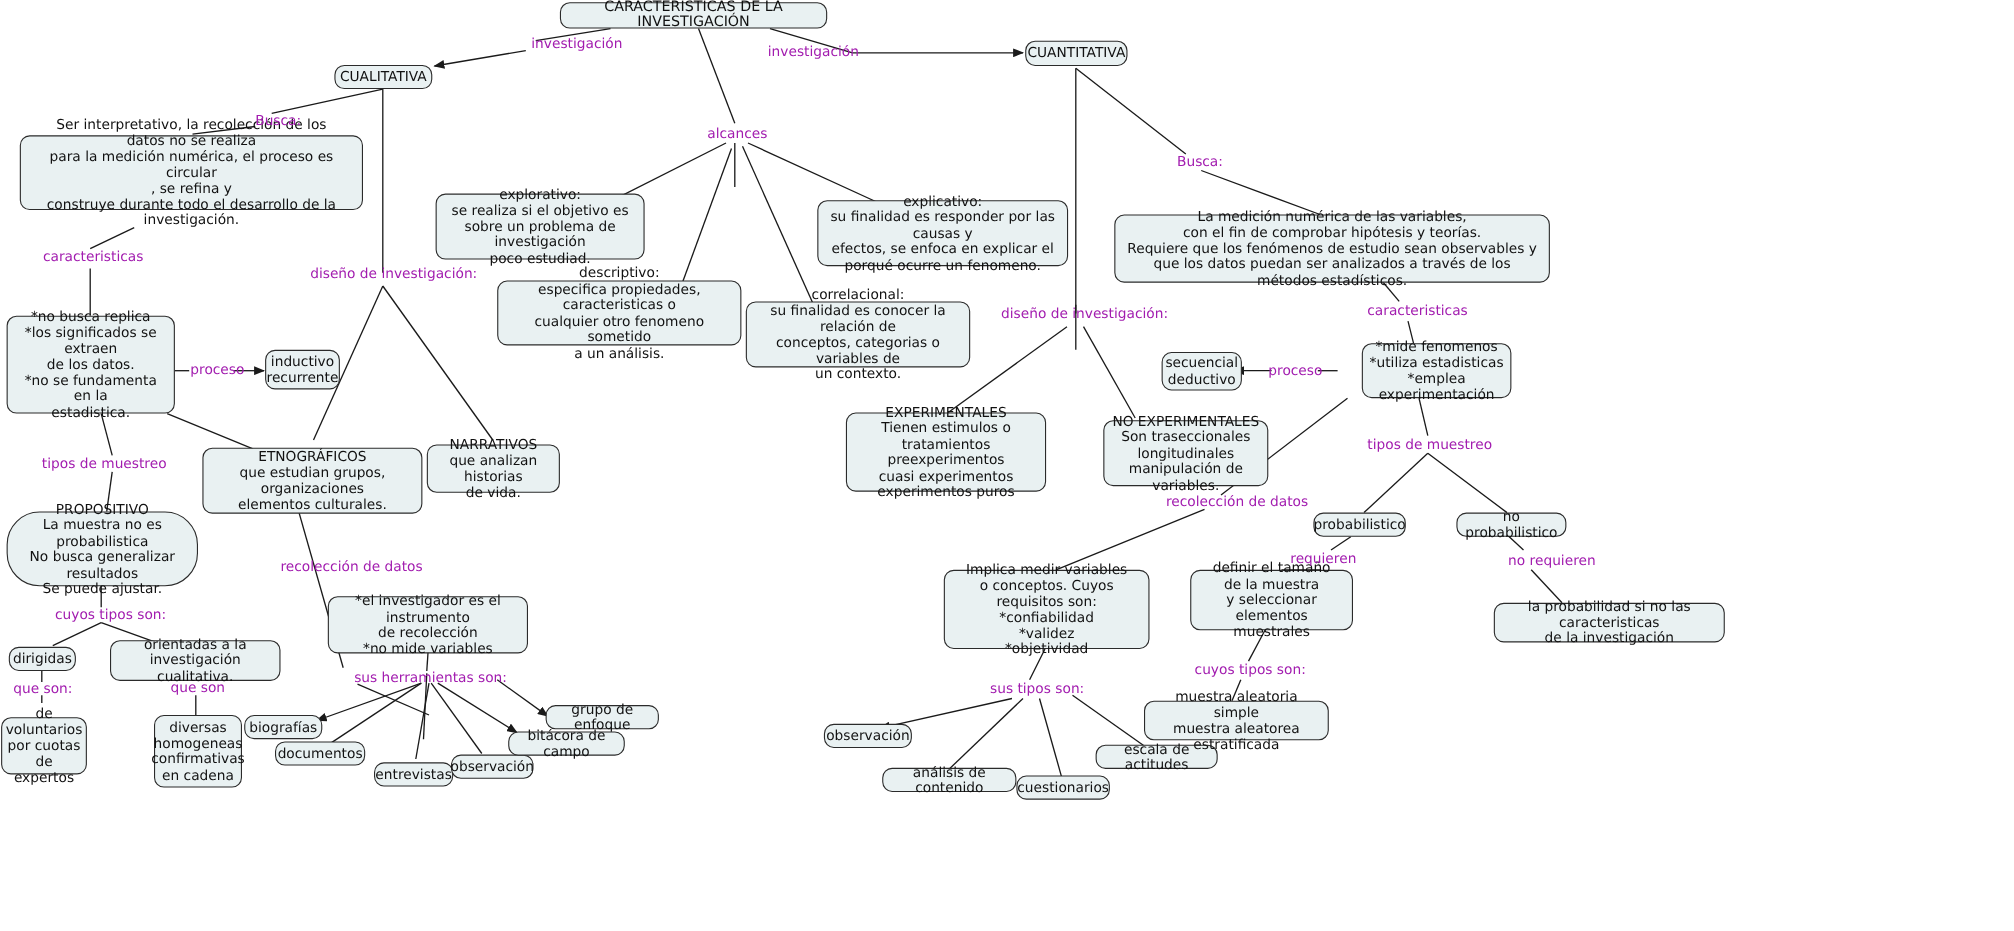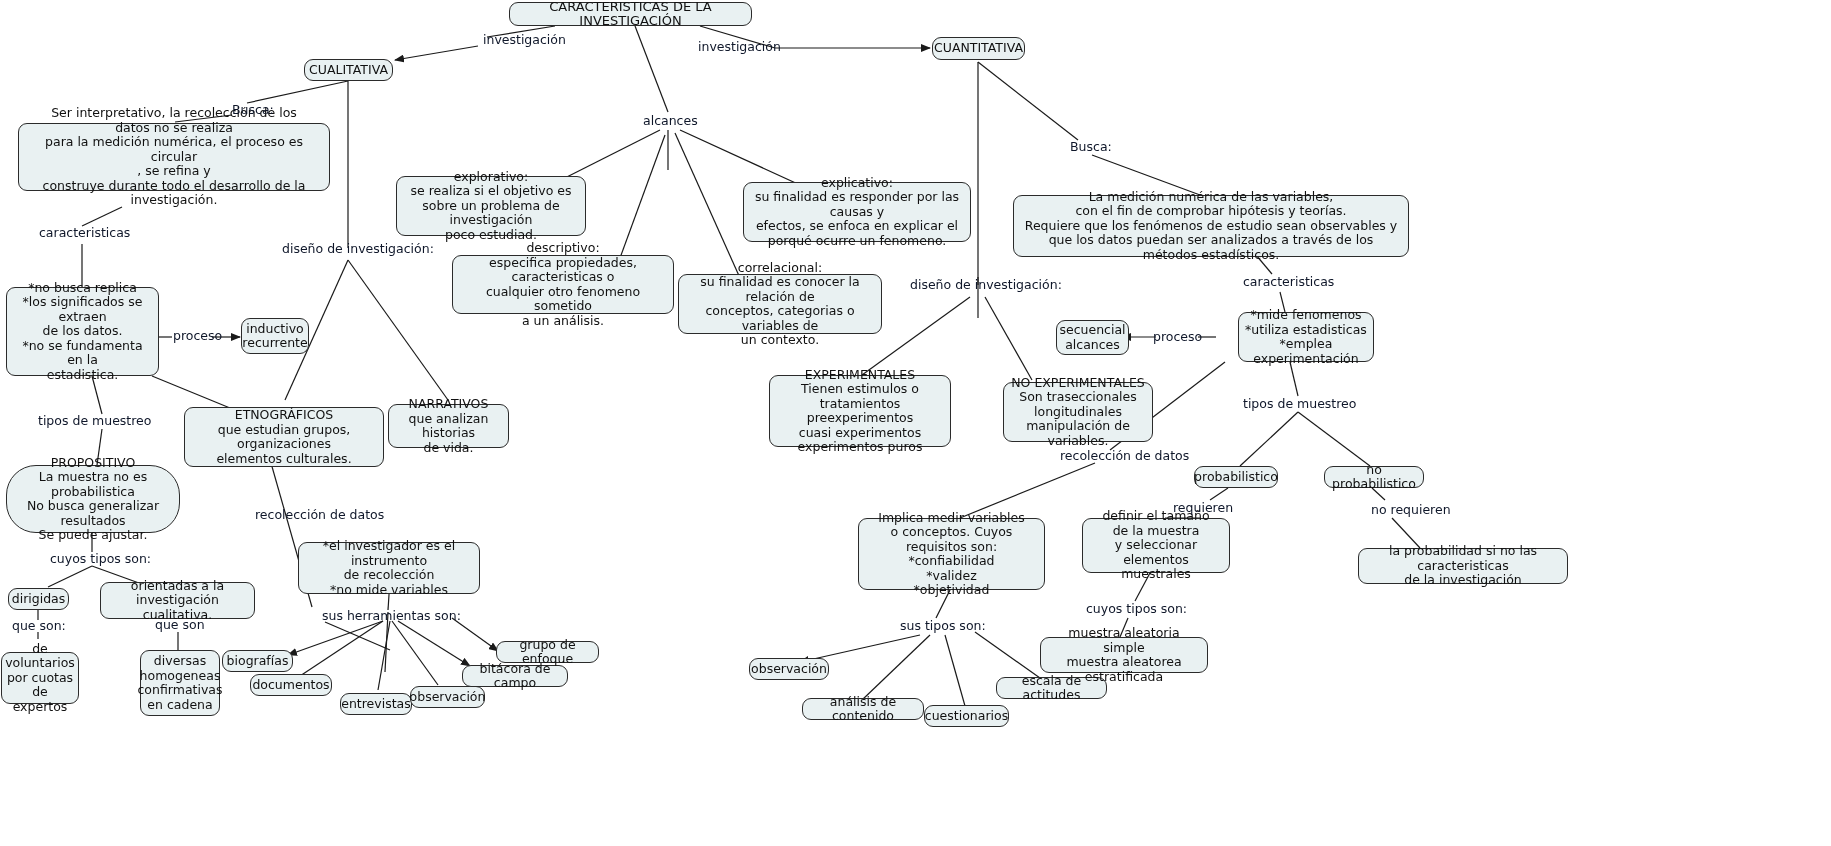--- a/index.html
+++ b/index.html
@@ -17,21 +17,21 @@
     font-size:12.5px;
     line-height:14.5px;
     padding:3px 6px;
     white-space:pre-line;
     display:flex;
     align-items:center;
     justify-content:center;
   }
   .link-label{
     position:absolute;
-    color:#0f172a;
+    color:#a21caf;
     font-size:12.5px;
     line-height:14px;
     white-space:nowrap;
     background:transparent;
   }
 </style>
 </head>
 <body>
 
 <div id="map">
@@ -212,21 +212,21 @@
   <div class="node" style="left:1013px;top:195px;width:396px;height:62px;">La medición numérica de las variables,
 con el fin de comprobar hipótesis y teorías.
 Requiere que los fenómenos de estudio sean observables y
 que los datos puedan ser analizados a través de los métodos estadísticos.</div>
 
   <div class="node" style="left:1216px;top:312px;width:136px;height:50px;margin-left:22px;">*mide fenomenos
 *utiliza estadisticas
 *emplea experimentación</div>
 
   <div class="node" style="left:1056px;top:320px;width:73px;height:35px;">secuencial
-alcances</div>
+deductivo</div>
 
   <div class="node" style="left:769px;top:375px;width:182px;height:72px;">EXPERIMENTALES
 Tienen estimulos o tratamientos
 preexperimentos
 cuasi experimentos
 experimentos puros</div>
   <div class="node" style="left:960px;top:382px;width:150px;height:60px;margin-left:43px;">NO EXPERIMENTALES
 Son traseccionales
 longitudinales
 manipulación de variables.</div>

